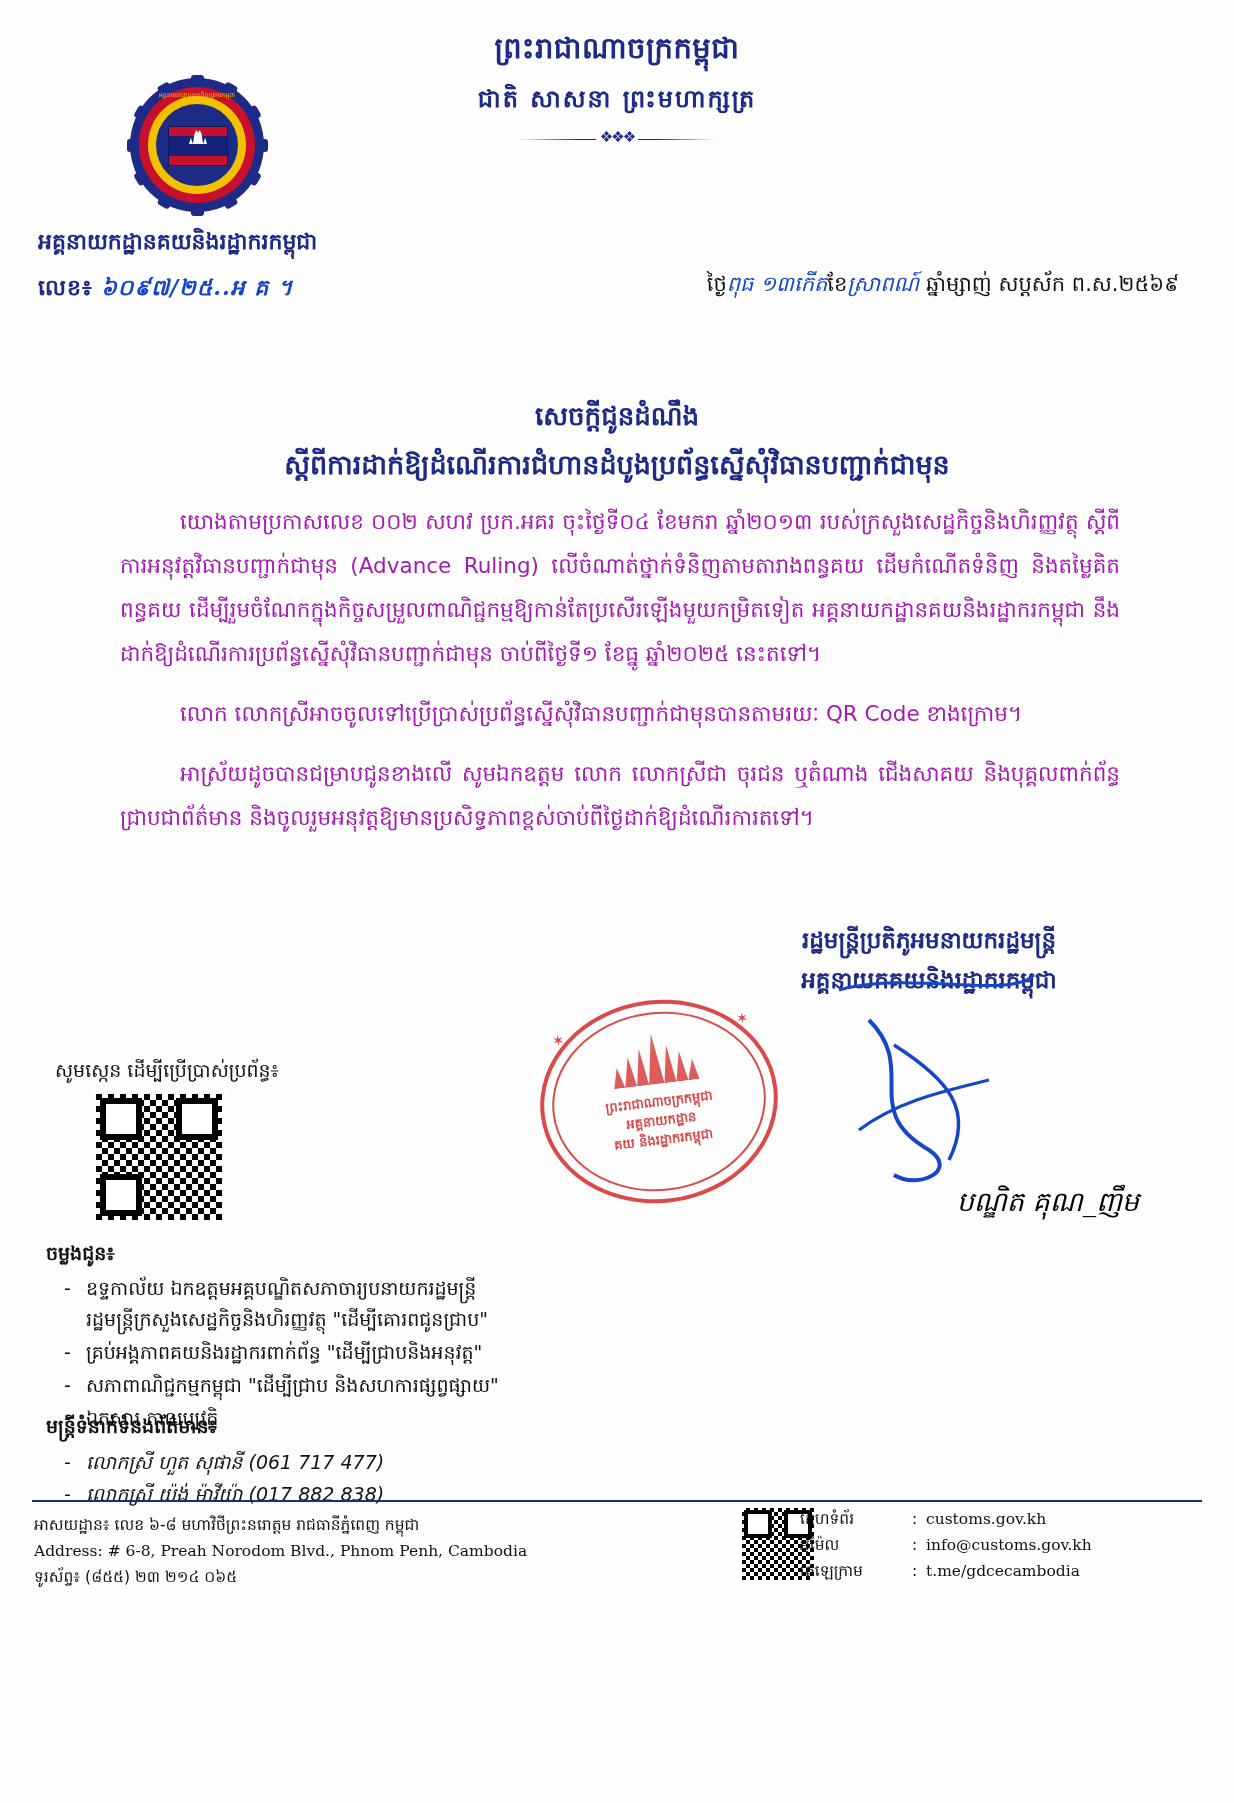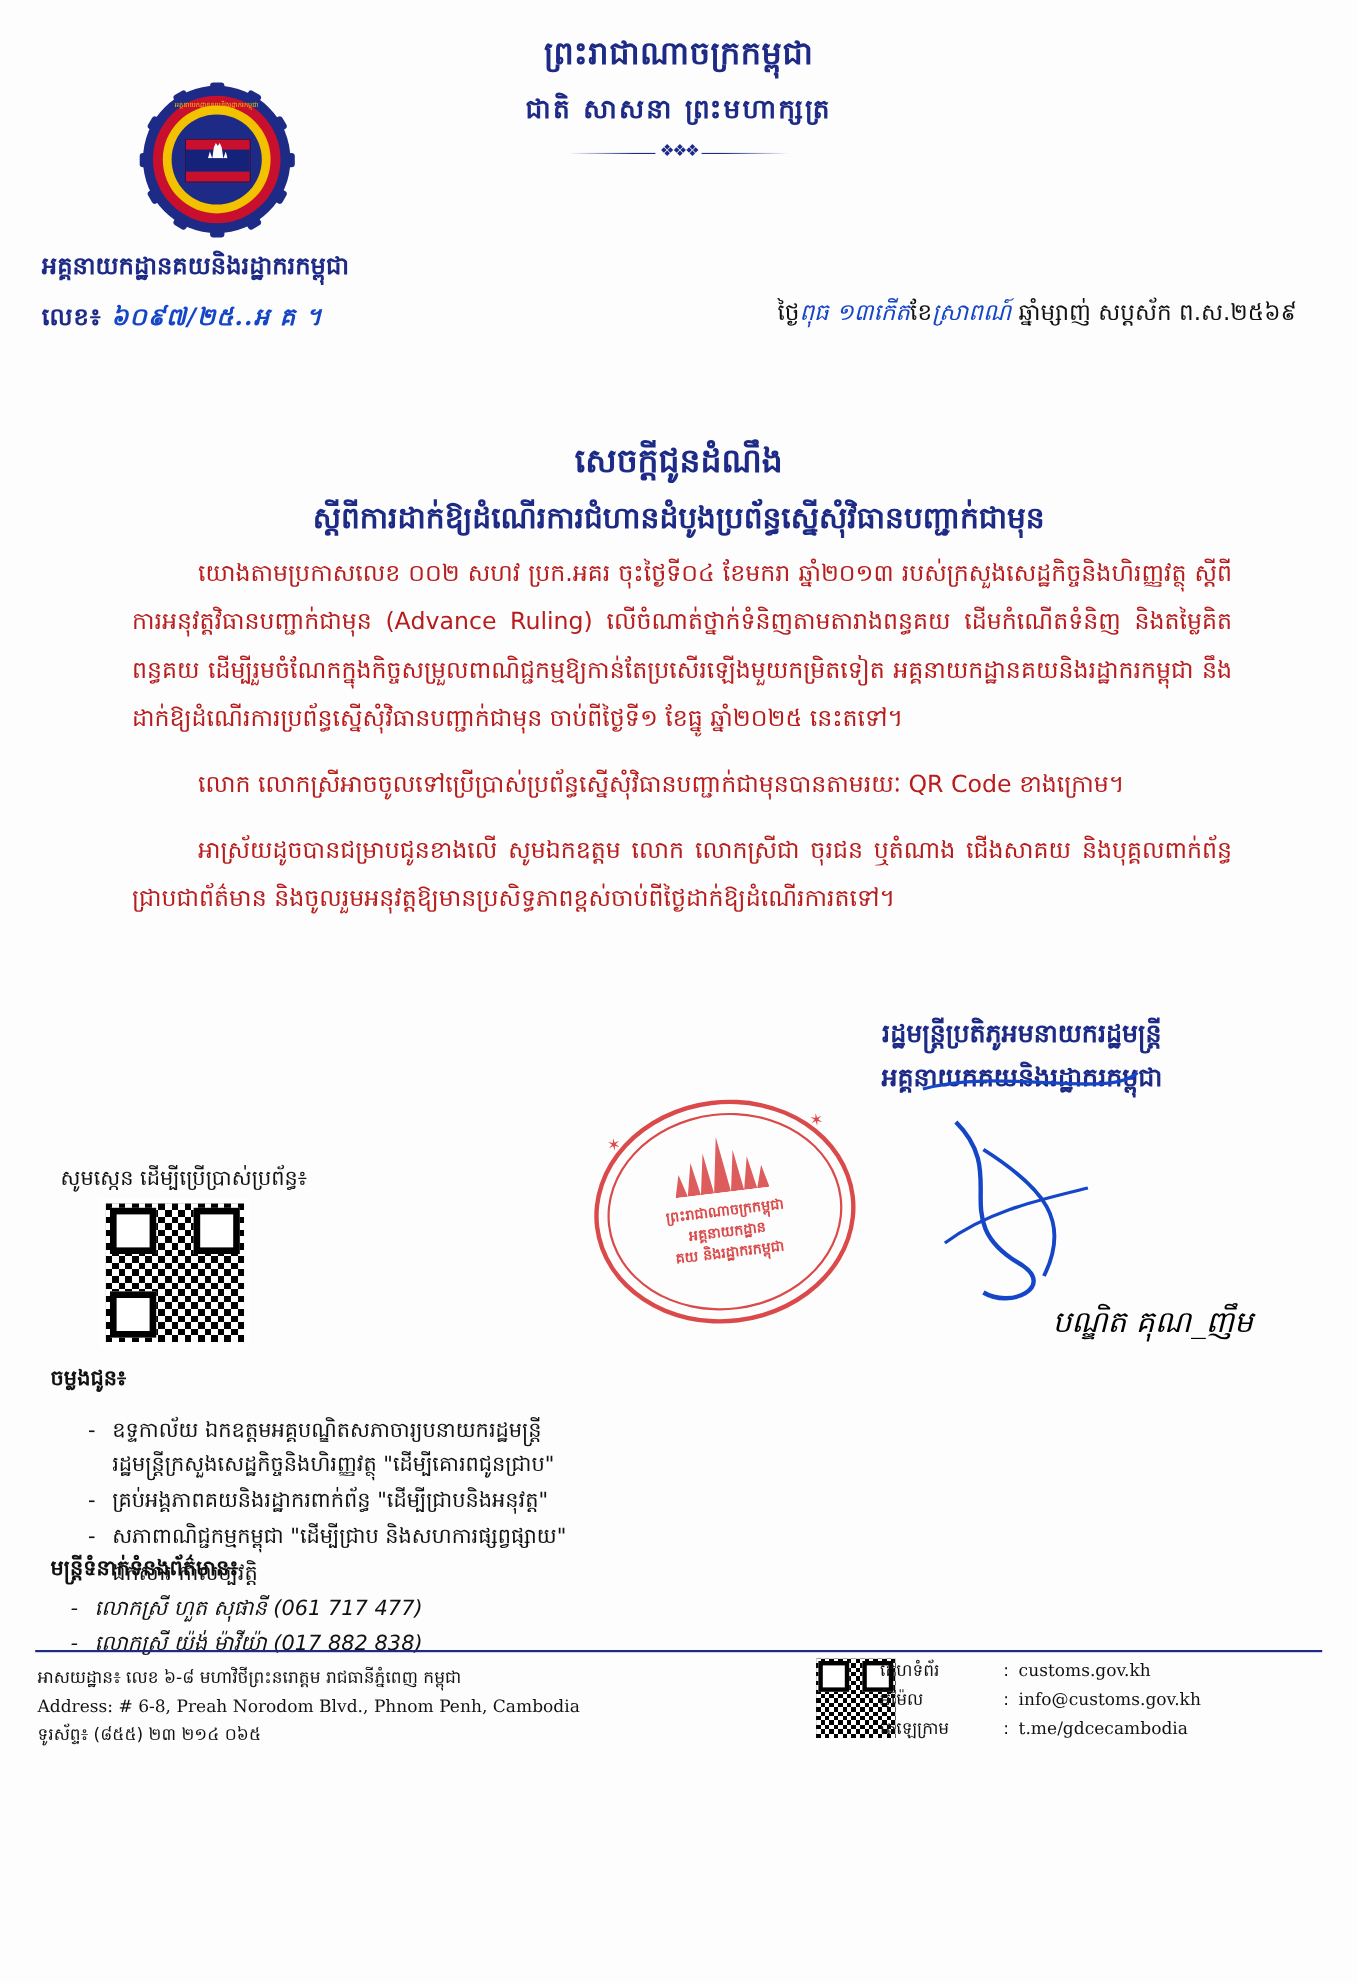--- a/index.html
+++ b/index.html
@@ -196,38 +196,38 @@
   
   .title-block {
     position: absolute;
     top: 400px;
     left: 0;
     width: 1234px;
     text-align: center;
     color: #1d2a86;
   }
   .title-main {
-    font-size: 30px;
+    font-size: 26px;
     font-weight: 700;
   }
   .title-sub {
     font-size: 27px;
     font-weight: 700;
     margin-top: 10px;
   }
 
   
   .body-text {
     position: absolute;
     top: 500px;
     left: 120px;
     width: 1000px;
     font-size: 21.5px;
     line-height: 44px;
-    color: #b91c1c;
+    color: #a21caf;
     text-align: justify;
   }
   .body-text p {
     margin: 0 0 16px 0;
     text-indent: 60px;
   }
 
   
   .sign-block {
     position: absolute;
@@ -357,21 +357,21 @@
     font-size: 19px;
     color: #111;
     line-height: 31px;
   }
   .recipients .head {
     font-weight: 700;
     margin-bottom: 4px;
   }
   .recipients ul {
     list-style: none;
-    margin: 16px;
+    margin: 0;
     padding: 0 0 0 18px;
   }
   .recipients li {
     position: relative;
     padding-left: 22px;
     margin-bottom: 2px;
   }
   .recipients li:before {
     content: "-";
     position: absolute;

